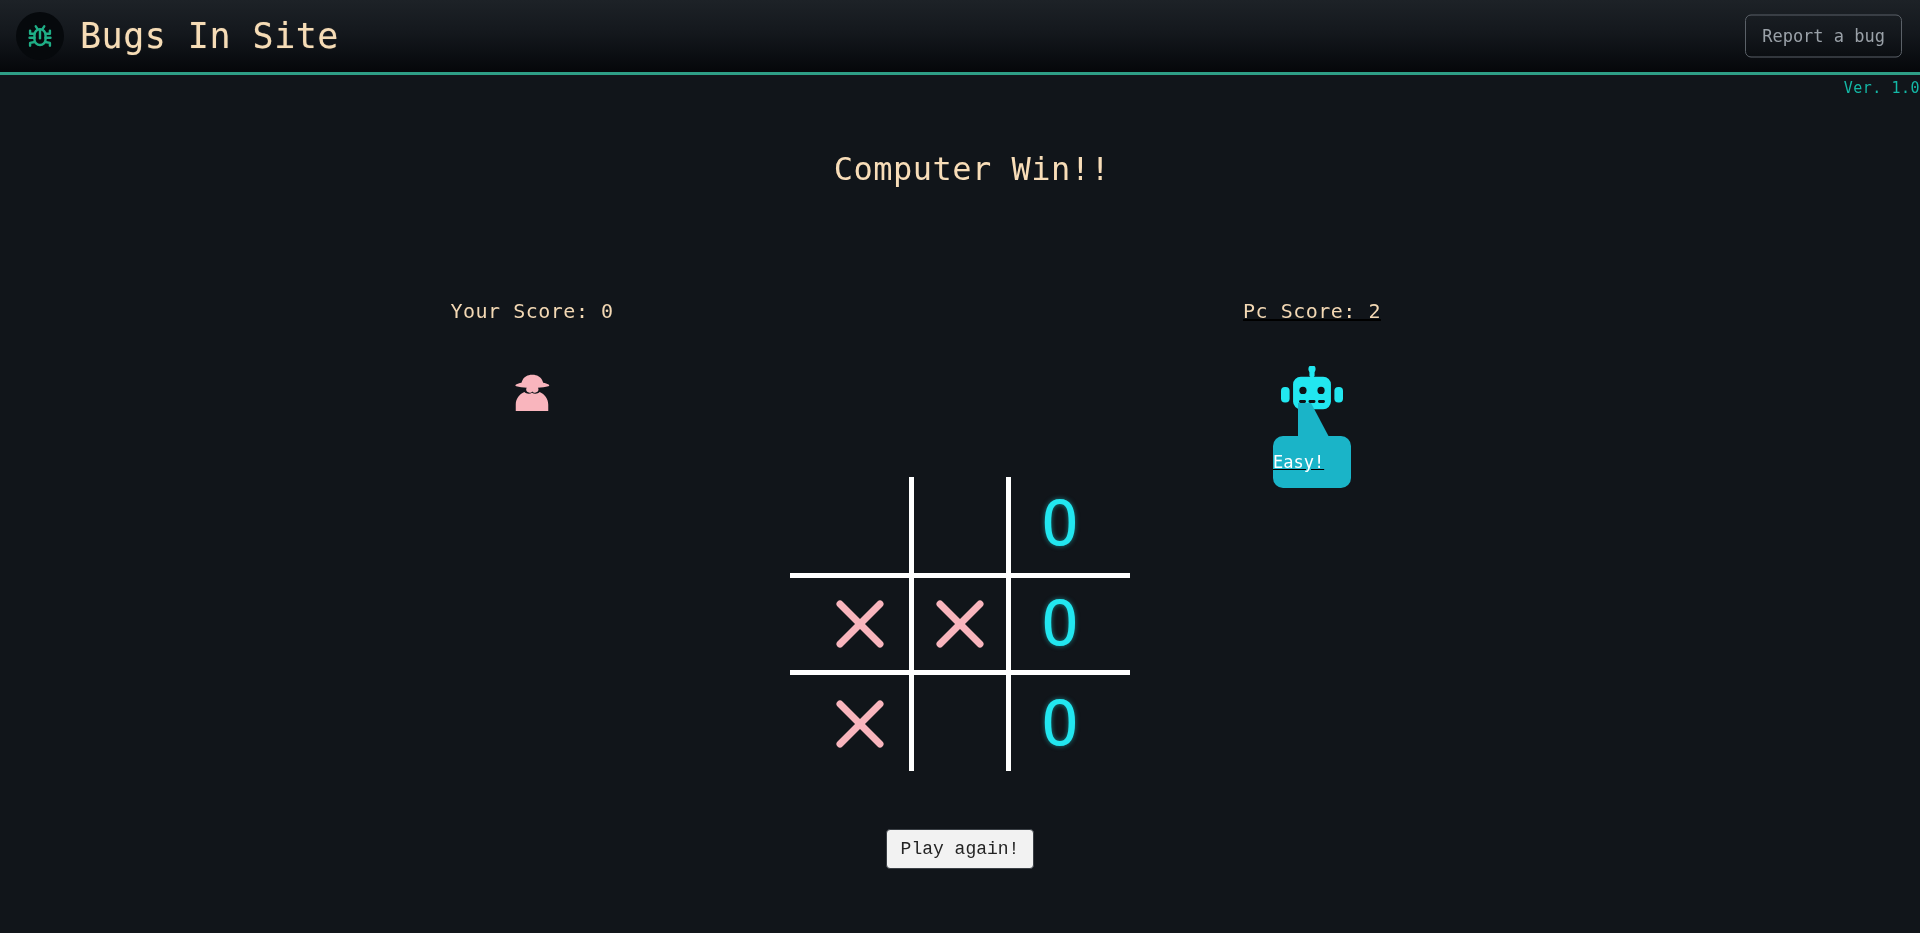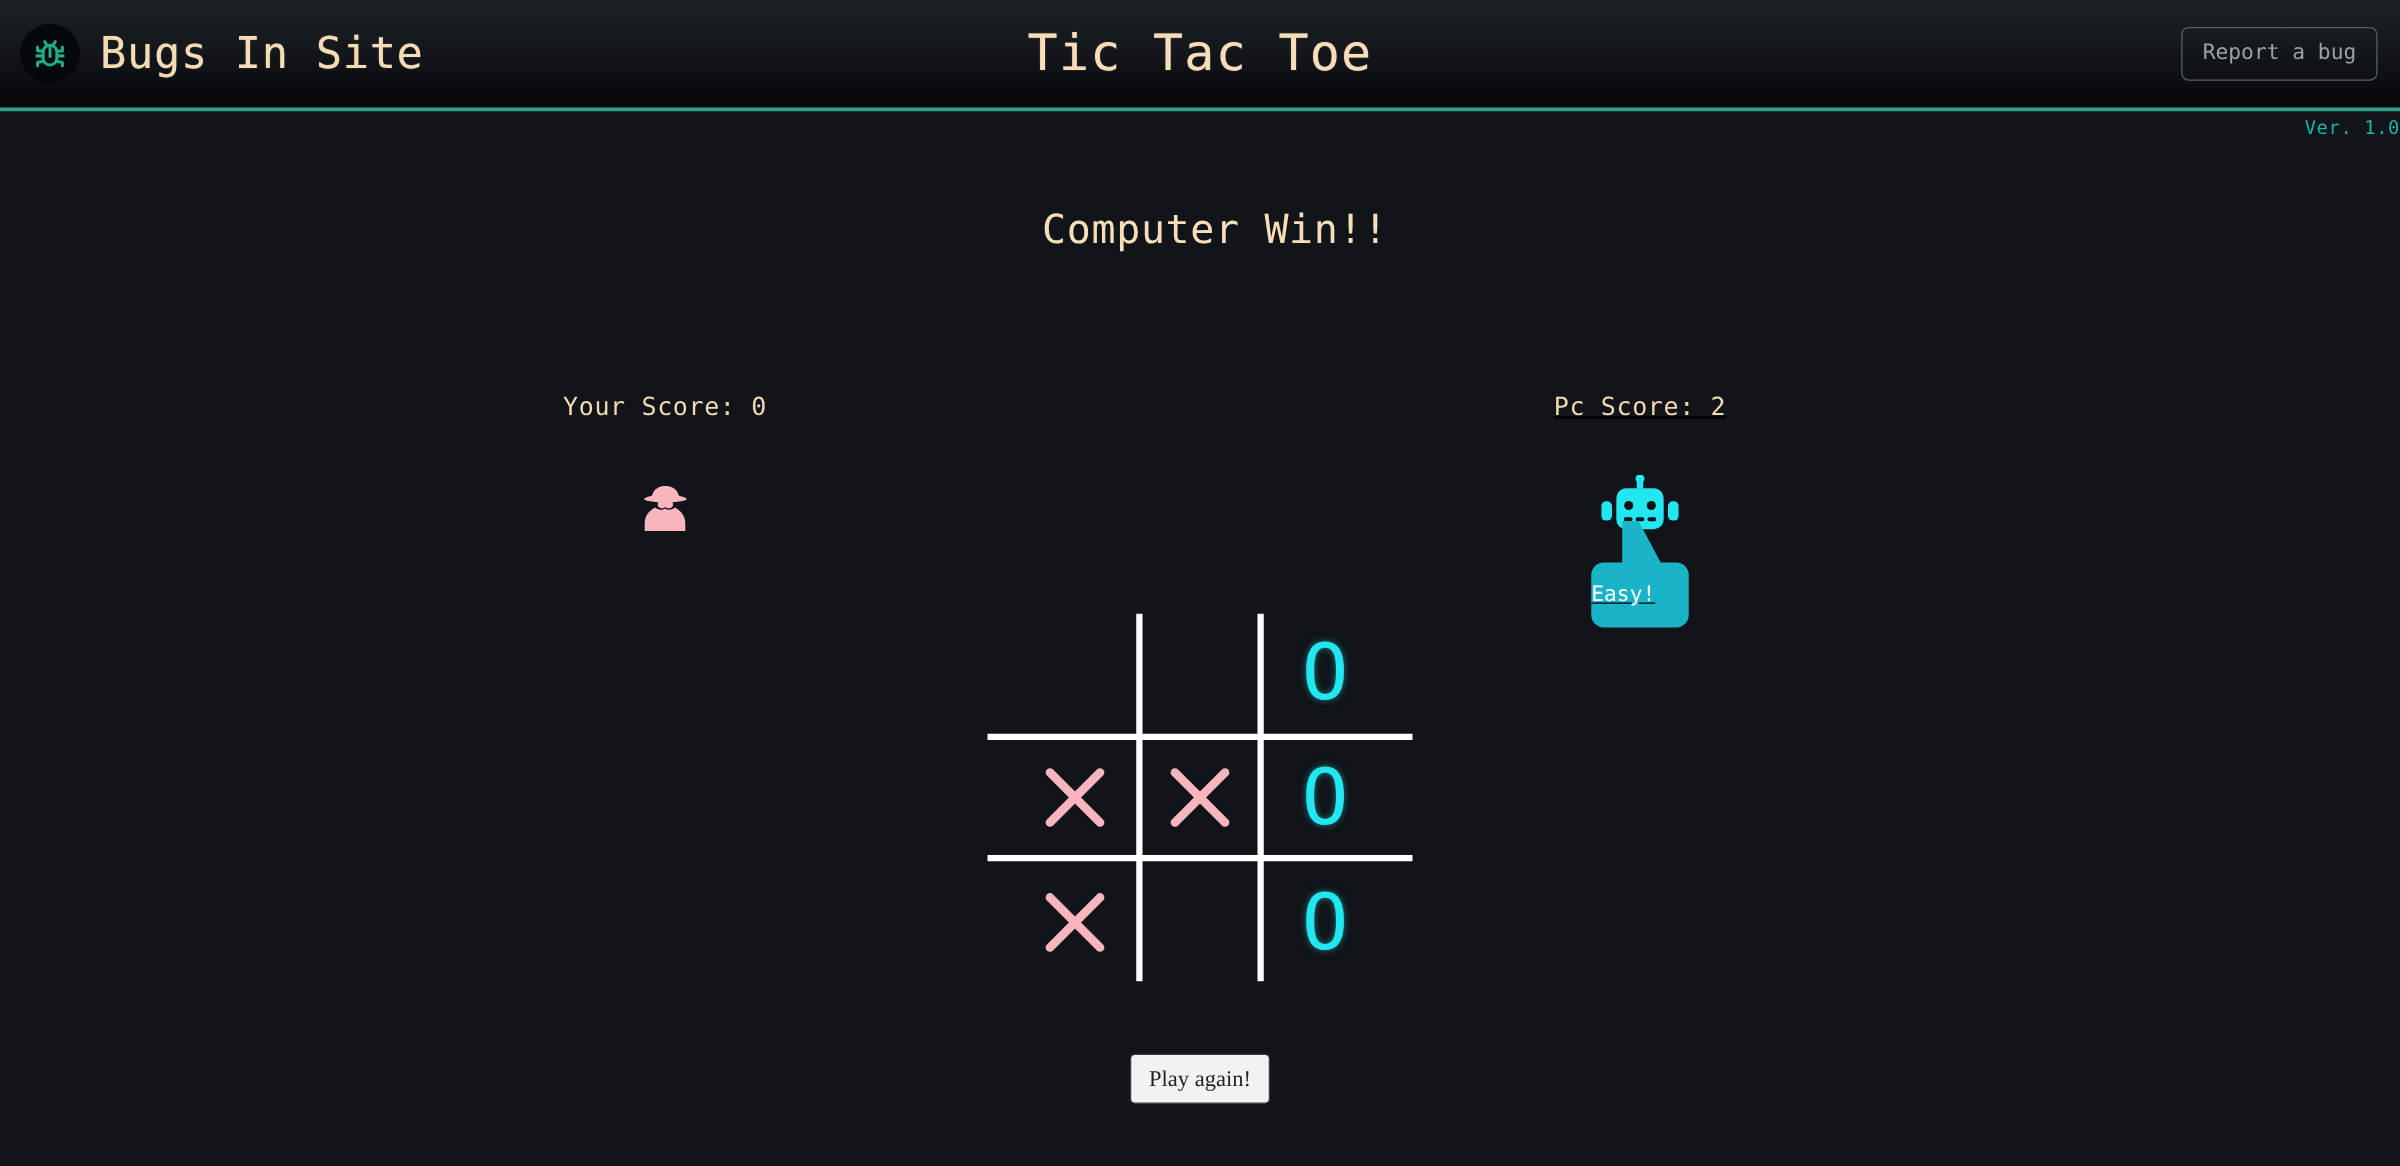--- a/index.html
+++ b/index.html
@@ -9,21 +9,21 @@
     height: 933px;
     overflow: hidden;
     background: #11151a;
     font-family: "DejaVu Sans Mono", "Liberation Mono", monospace;
   }
 
   
   .site-header {
     position: relative;
     width: 1920px;
-    height: 89px;
+    height: 75px;
     box-sizing: border-box;
     background: linear-gradient(180deg, #1d2227 0%, #14181d 45%, #05070a 100%);
     border-bottom: 3px solid #2e9e86;
     display: flex;
     align-items: center;
   }
 
   .brand {
     display: flex;
     align-items: center;
@@ -215,21 +215,21 @@
     position: absolute;
     top: 733px;
     left: 0; right: 0;
     text-align: center;
   }
   .play-again-btn {
     background: #f2f2f2;
     border: 1px solid #3a3f45;
     border-radius: 4px;
     color: #232323;
-    font-family: Liberation Serif, serif;
+    font-family: Liberation Mono, monospace;
     font-size: 18px;
     line-height: 1;
     padding: 10px 14px;
     cursor: pointer;
     text-align: right;
   }
 </style>
 </head>
 <body>
 
@@ -246,21 +246,20 @@
         <path d="M15.9 10.4 L19 10.4 L19 8.2"></path>
         <path d="M8.1 13.2 L4.6 13.2"></path>
         <path d="M15.9 13.2 L19.4 13.2"></path>
         <path d="M8.3 16.2 L5 16.9 L5 18.8"></path>
         <path d="M15.7 16.2 L19 16.9 L19 18.8"></path>
       </svg>
     </span>
     <span class="brand-name">Bugs In Site</span>
   </div>
 
-  <div class="header-title">Tic Tac Toe</div>
 
   <button class="report-bug-btn">Report a bug</button>
 </header>
 
 <div class="version-line">Ver. 1.0</div>
 
 <main class="game-main">
 
   <div class="result-banner">Computer Win!!</div>
 

